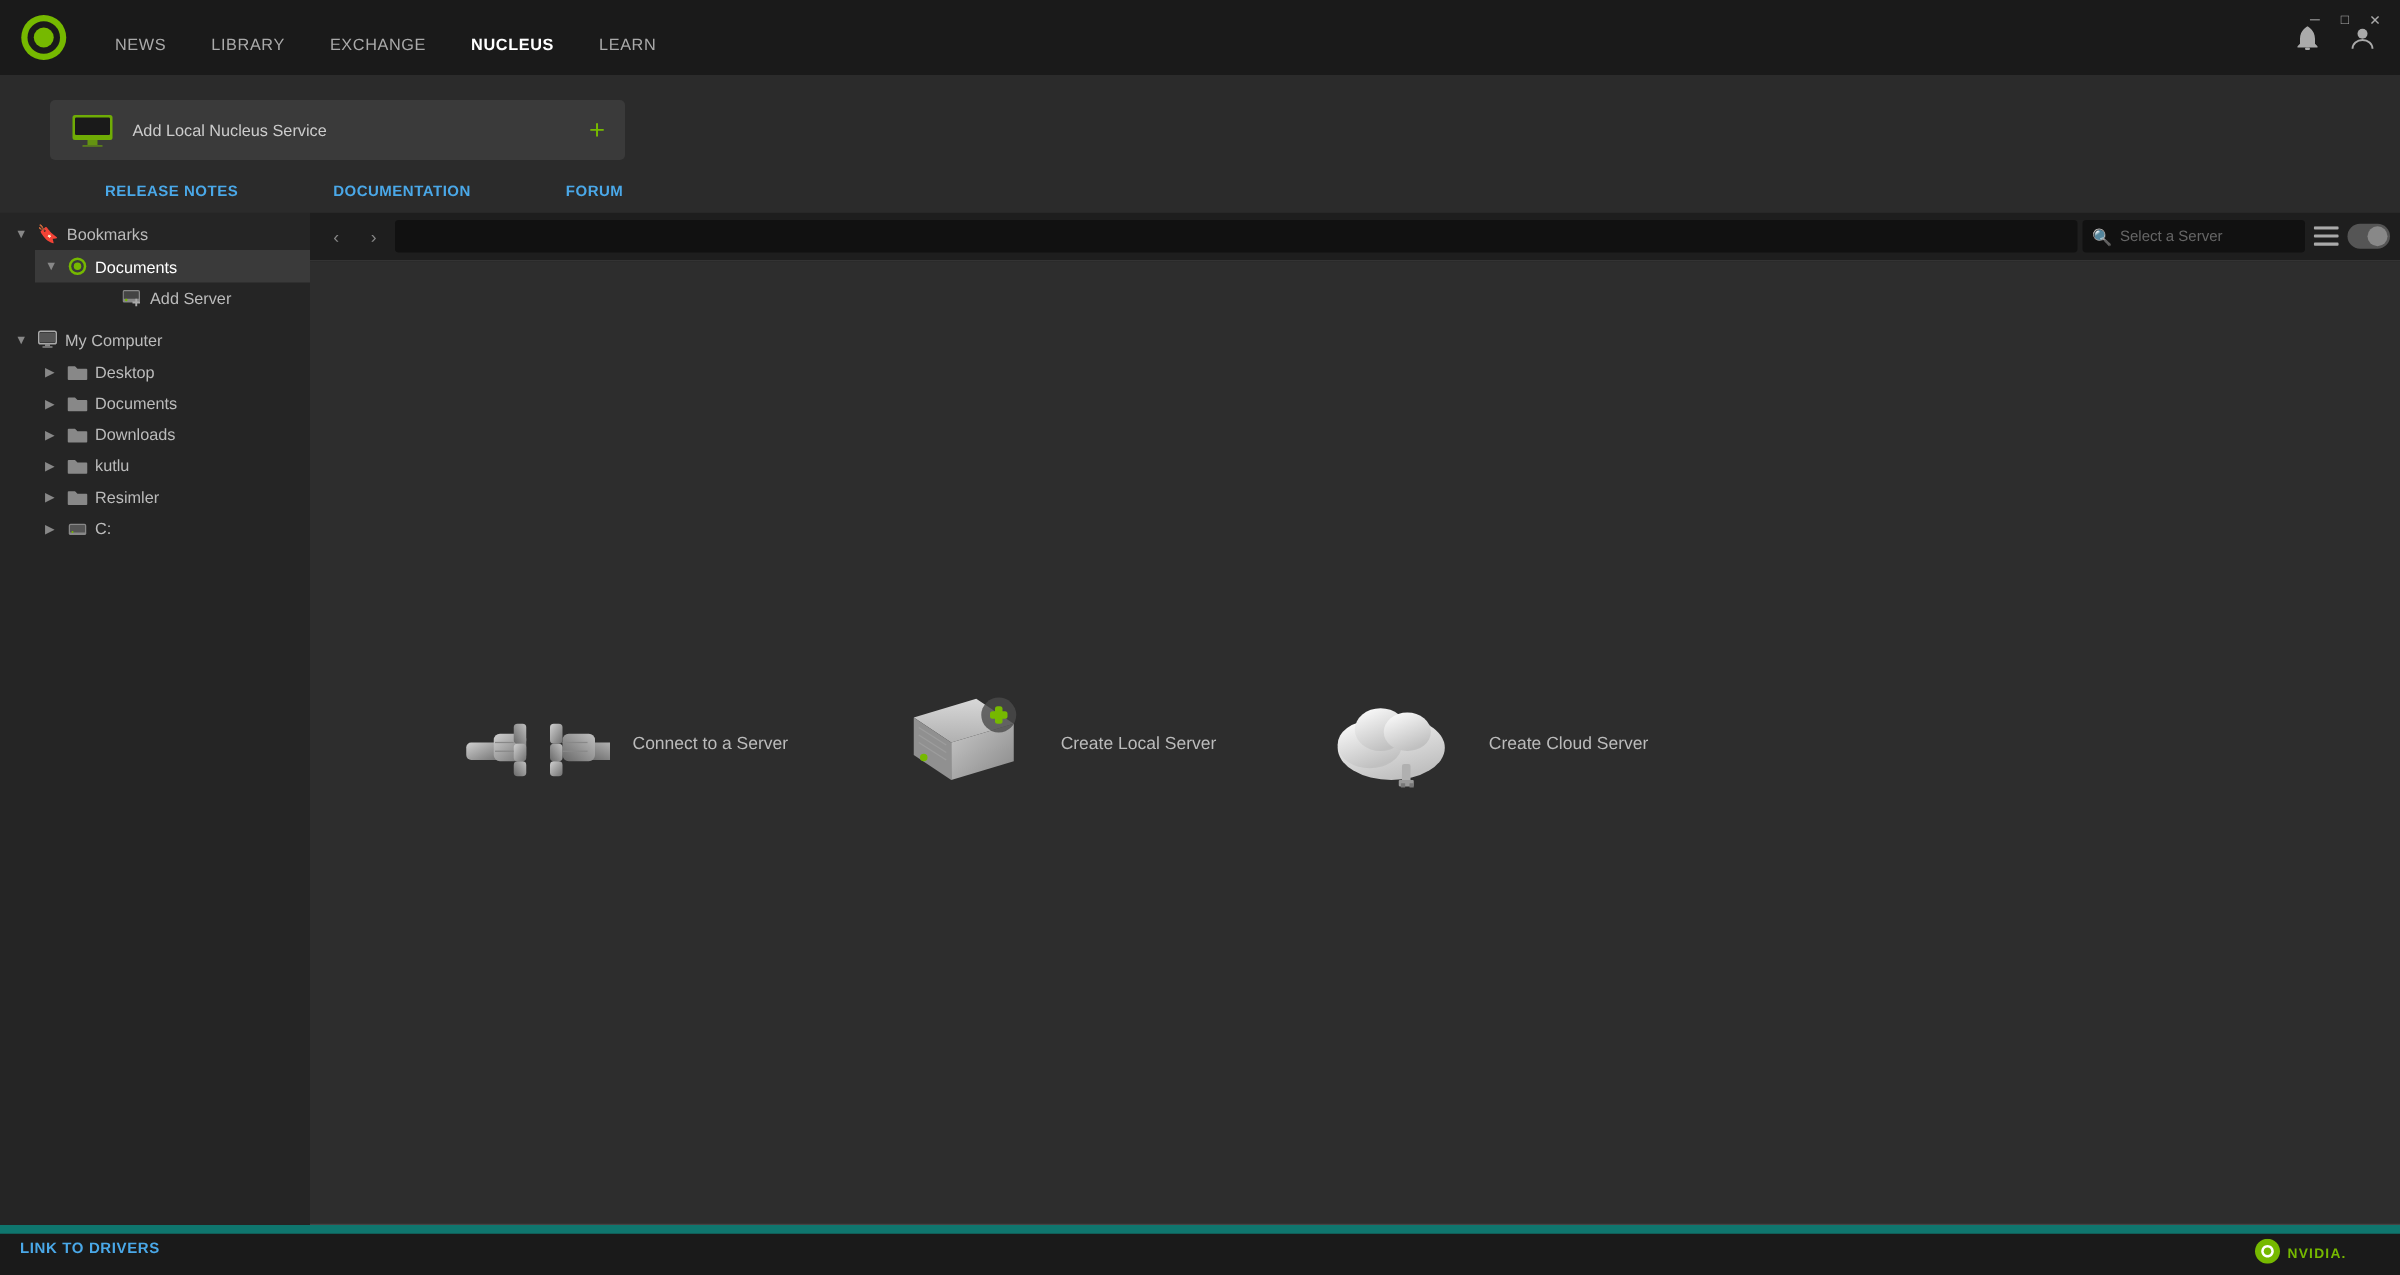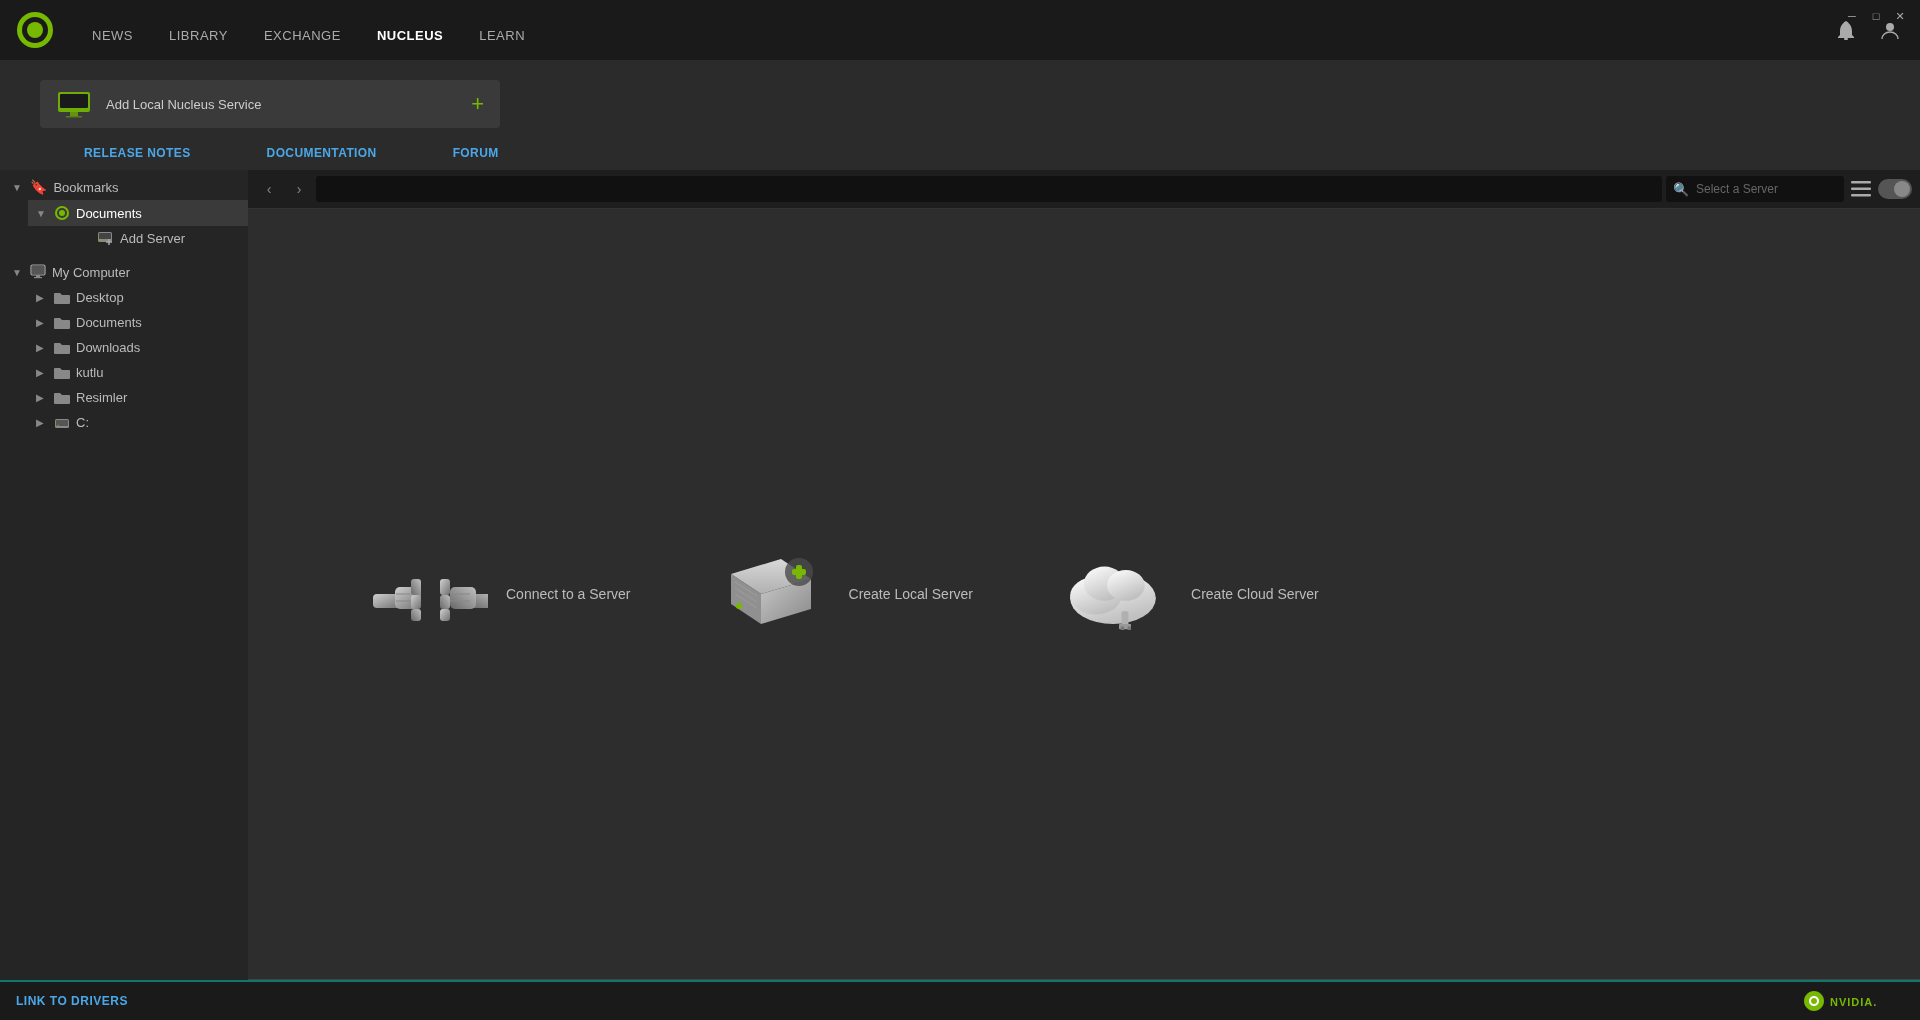--- a/index.html
+++ b/index.html
@@ -325,25 +325,25 @@
       height: 1px;
       background: #444;
       margin: 0 0;
     }
 
     
     .bottom-bar {
       height: 40px;
       background: #1a1a1a;
       display: flex;
-      align-items: center;
-      padding: 16px 16px;
+      align-items: flex-start;
+      padding: 4px 16px;
       justify-content: space-between;
       flex-shrink: 0;
-      border-top: 2px solid #0f766e;
+      border-top: 7px solid #0f766e;
     }
     .link-to-drivers {
       color: #4aa8e8;
       font-size: 12px;
       font-weight: 600;
       letter-spacing: 0.5px;
       text-transform: uppercase;
       cursor: pointer;
     }
     .nvidia-logo {

